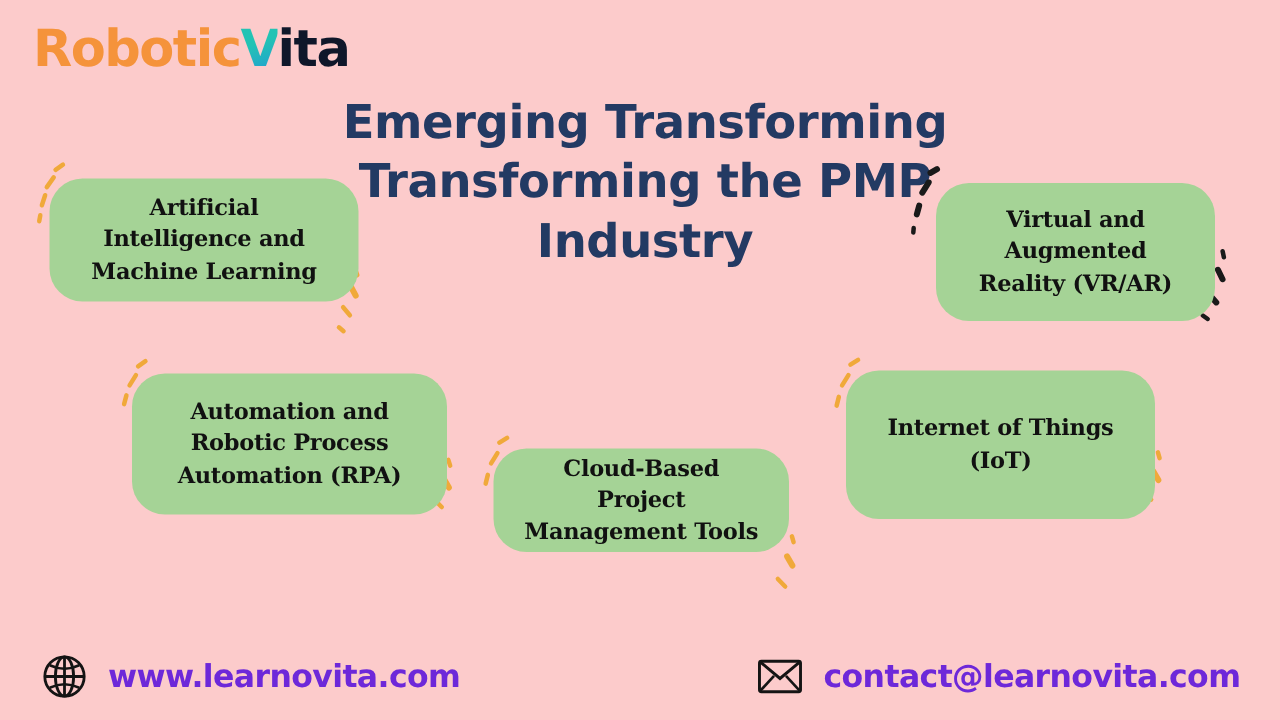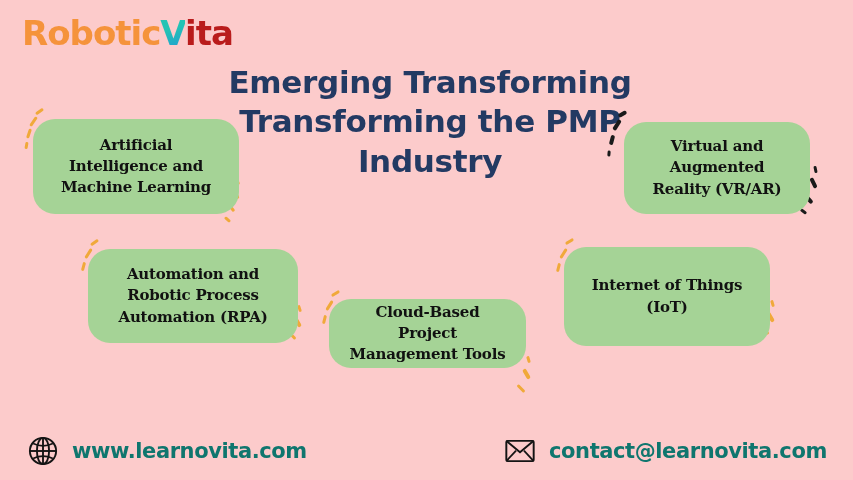--- a/index.html
+++ b/index.html
@@ -32,21 +32,21 @@
     line-height: 1;
     white-space: nowrap;
   }
   #logo .seg-learno { color: #F5933B; }
   #logo .seg-v {
     background: linear-gradient(160deg, #23C3B4 0%, #23C3B4 40%, #2196D8 100%);
     -webkit-background-clip: text;
     background-clip: text;
     color: transparent;
   }
-  #logo .seg-ita { color: #b91c1c; text-align: center; }
+  #logo .seg-ita { color: #0f172a; text-align: center; }
 
   
   #title {
     position: absolute;
     left: 205px;
     top: 42px;
     width: 450px;
     text-align: center;
     color: #233A63;
     font-family: "DejaVu Sans", sans-serif;
@@ -71,21 +71,21 @@
     text-align: center;
     color: #111111;
     font-family: "DejaVu Serif", serif;
     font-weight: bold;
     font-size: 15px;
     line-height: 1.42;
     letter-spacing: -0.2px;
     white-space: pre-line;
   }
 
-  #card-ai     { left: 33px;  top: 119px; width: 206px; height: 95px; }
+  #card-ai     { left: 33px;  top: 119px; width: 206px; height: 82px; }
   #card-vr     { left: 624px; top: 122px; width: 186px; height: 92px; }
   #card-rpa    { left: 88px;  top: 249px; width: 210px; height: 94px; }
   #card-iot    { left: 564px; top: 247px; width: 206px; height: 99px; }
   #card-cloud  { left: 329px; top: 299px; width: 197px; height: 69px; }
 
   
   .deco {
     position: absolute;
     pointer-events: none;
   }
@@ -100,21 +100,21 @@
   
   .footer-item {
     position: absolute;
     display: flex;
     align-items: center;
     gap: 14px;
   }
   #footer-web   { left: 28px;  top: 436px; }
   #footer-mail  { left: 505px; top: 436px; }
   .footer-text {
-    color: #0f766e;
+    color: #6d28d9;
     font-family: "DejaVu Sans", sans-serif;
     font-size: 21px;
     font-weight: bold;
     letter-spacing: -0.4px;
     white-space: nowrap;
   }
   .footer-icon {
     width: 30px;
     height: 30px;
     flex: 0 0 30px;

